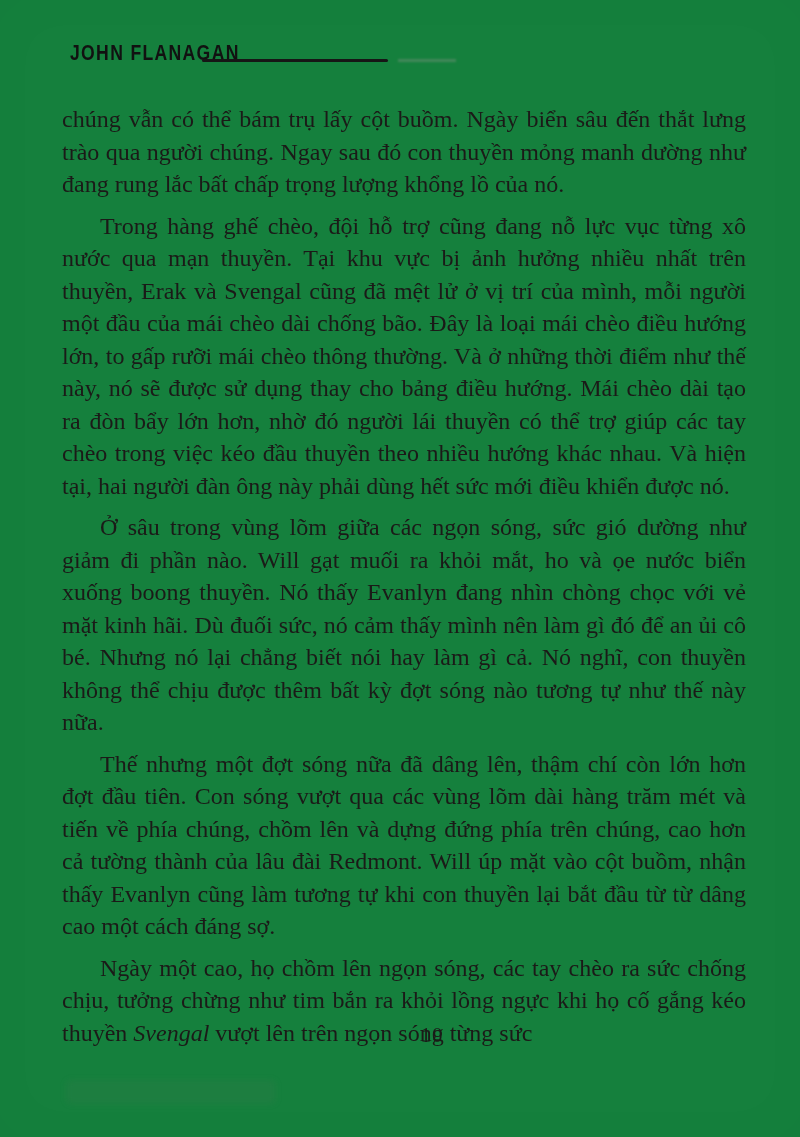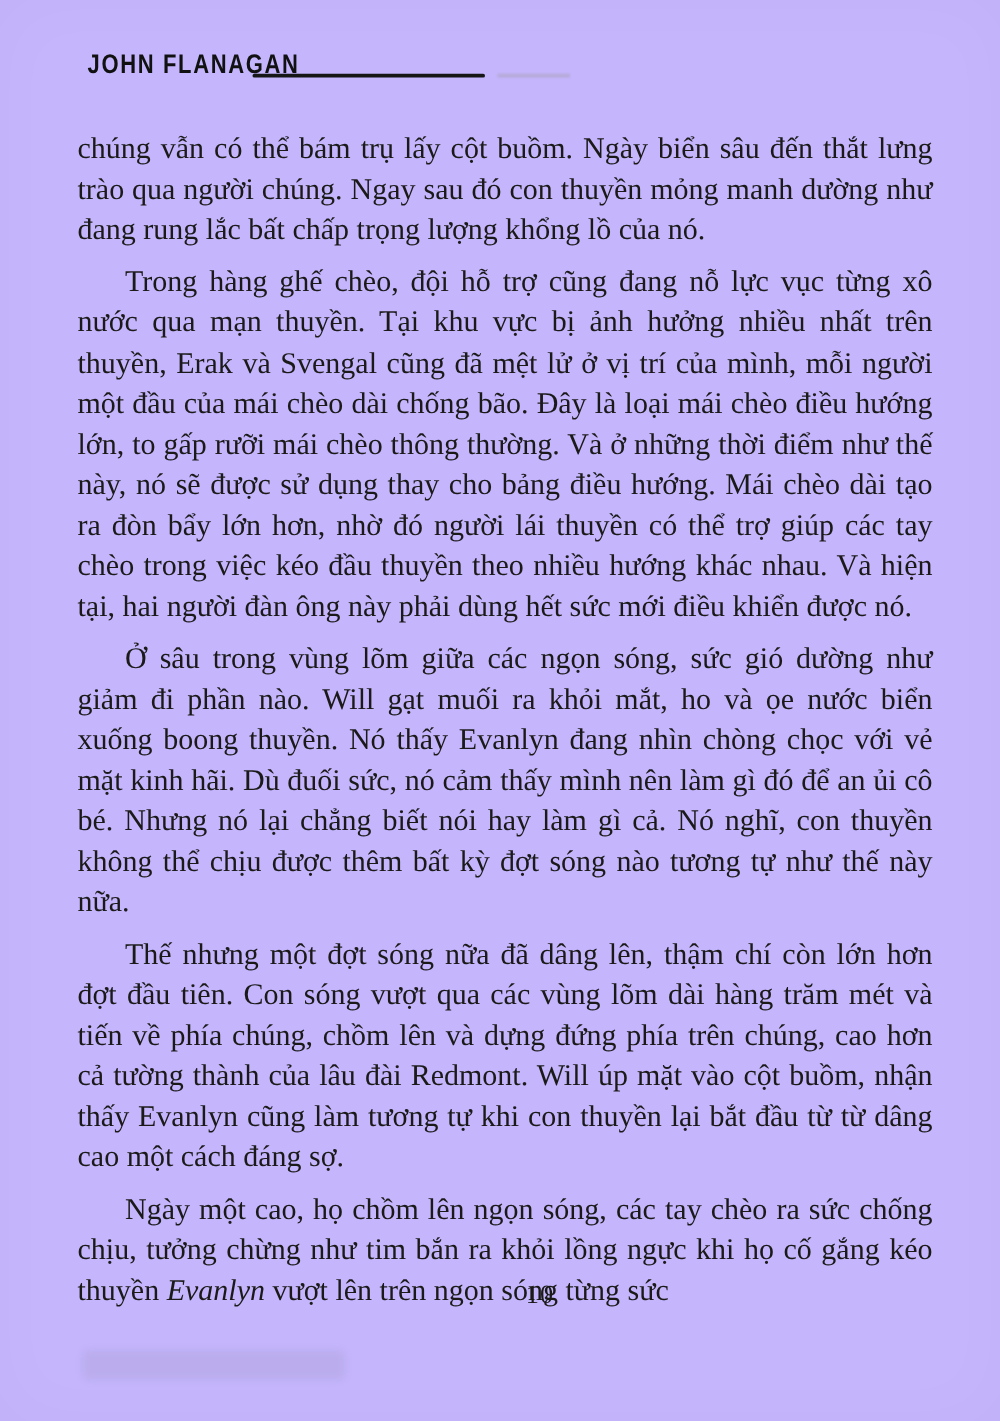--- a/index.html
+++ b/index.html
@@ -5,21 +5,21 @@
   html, body {
     margin: 0;
     padding: 0;
     background: #e8e8e6;
   }
   .page {
     position: relative;
     width: 800px;
     height: 1137px;
     margin: 0 auto;
-    background: #c4b5fd;
+    background: #15803d;
     color: #1b1a18;
     font-family: "Liberation Serif", "DejaVu Serif", serif;
     overflow: hidden;
     box-shadow: inset 0 0 60px rgba(0,0,0,0.02);
   }
 
   
   .page-header {
     position: absolute;
     top: 42px;
@@ -116,21 +116,21 @@
     <span class="author">JOHN FLANAGAN</span>
     <span class="header-rule"></span>
     <span class="header-rule-ghost"></span>
   </header>
 
   <main class="body-text">
     <p class="para no-indent">chúng vẫn có thể bám trụ lấy cột buồm. Ngày biển sâu đến thắt lưng trào qua người chúng. Ngay sau đó con thuyền mỏng manh dường như đang rung lắc bất chấp trọng lượng khổng lồ của nó.</p>
     <p class="para">Trong hàng ghế chèo, đội hỗ trợ cũng đang nỗ lực vục từng xô nước qua mạn thuyền. Tại khu vực bị ảnh hưởng nhiều nhất trên thuyền, Erak và Svengal cũng đã mệt lử ở vị trí của mình, mỗi người một đầu của mái chèo dài chống bão. Đây là loại mái chèo điều hướng lớn, to gấp rưỡi mái chèo thông thường. Và ở những thời điểm như thế này, nó sẽ được sử dụng thay cho bảng điều hướng. Mái chèo dài tạo ra đòn bẩy lớn hơn, nhờ đó người lái thuyền có thể trợ giúp các tay chèo trong việc kéo đầu thuyền theo nhiều hướng khác nhau. Và hiện tại, hai người đàn ông này phải dùng hết sức mới điều khiển được nó.</p>
     <p class="para">Ở sâu trong vùng lõm giữa các ngọn sóng, sức gió dường như giảm đi phần nào. Will gạt muối ra khỏi mắt, ho và ọe nước biển xuống boong thuyền. Nó thấy Evanlyn đang nhìn chòng chọc với vẻ mặt kinh hãi. Dù đuối sức, nó cảm thấy mình nên làm gì đó để an ủi cô bé. Nhưng nó lại chẳng biết nói hay làm gì cả. Nó nghĩ, con thuyền không thể chịu được thêm bất kỳ đợt sóng nào tương tự như thế này nữa.</p>
     <p class="para">Thế nhưng một đợt sóng nữa đã dâng lên, thậm chí còn lớn hơn đợt đầu tiên. Con sóng vượt qua các vùng lõm dài hàng trăm mét và tiến về phía chúng, chồm lên và dựng đứng phía trên chúng, cao hơn cả tường thành của lâu đài Redmont. Will úp mặt vào cột buồm, nhận thấy Evanlyn cũng làm tương tự khi con thuyền lại bắt đầu từ từ dâng cao một cách đáng sợ.</p>
-    <p class="para"><span>Ngày một cao, họ chồm lên ngọn sóng, các tay chèo ra sức chống chịu, tưởng chừng như tim bắn ra khỏi lồng ngực khi họ cố gắng kéo thuyền </span><em class="ship-name">Evanlyn</em><span> vượt lên trên ngọn sóng từng sức</span></p>
+    <p class="para"><span>Ngày một cao, họ chồm lên ngọn sóng, các tay chèo ra sức chống chịu, tưởng chừng như tim bắn ra khỏi lồng ngực khi họ cố gắng kéo thuyền </span><em class="ship-name">Svengal</em><span> vượt lên trên ngọn sóng từng sức</span></p>
   </main>
 
   <div class="bleed-smudge"></div>
 
   <footer class="page-footer">
     <span class="page-number">10</span>
   </footer>
 
 </div>
 

